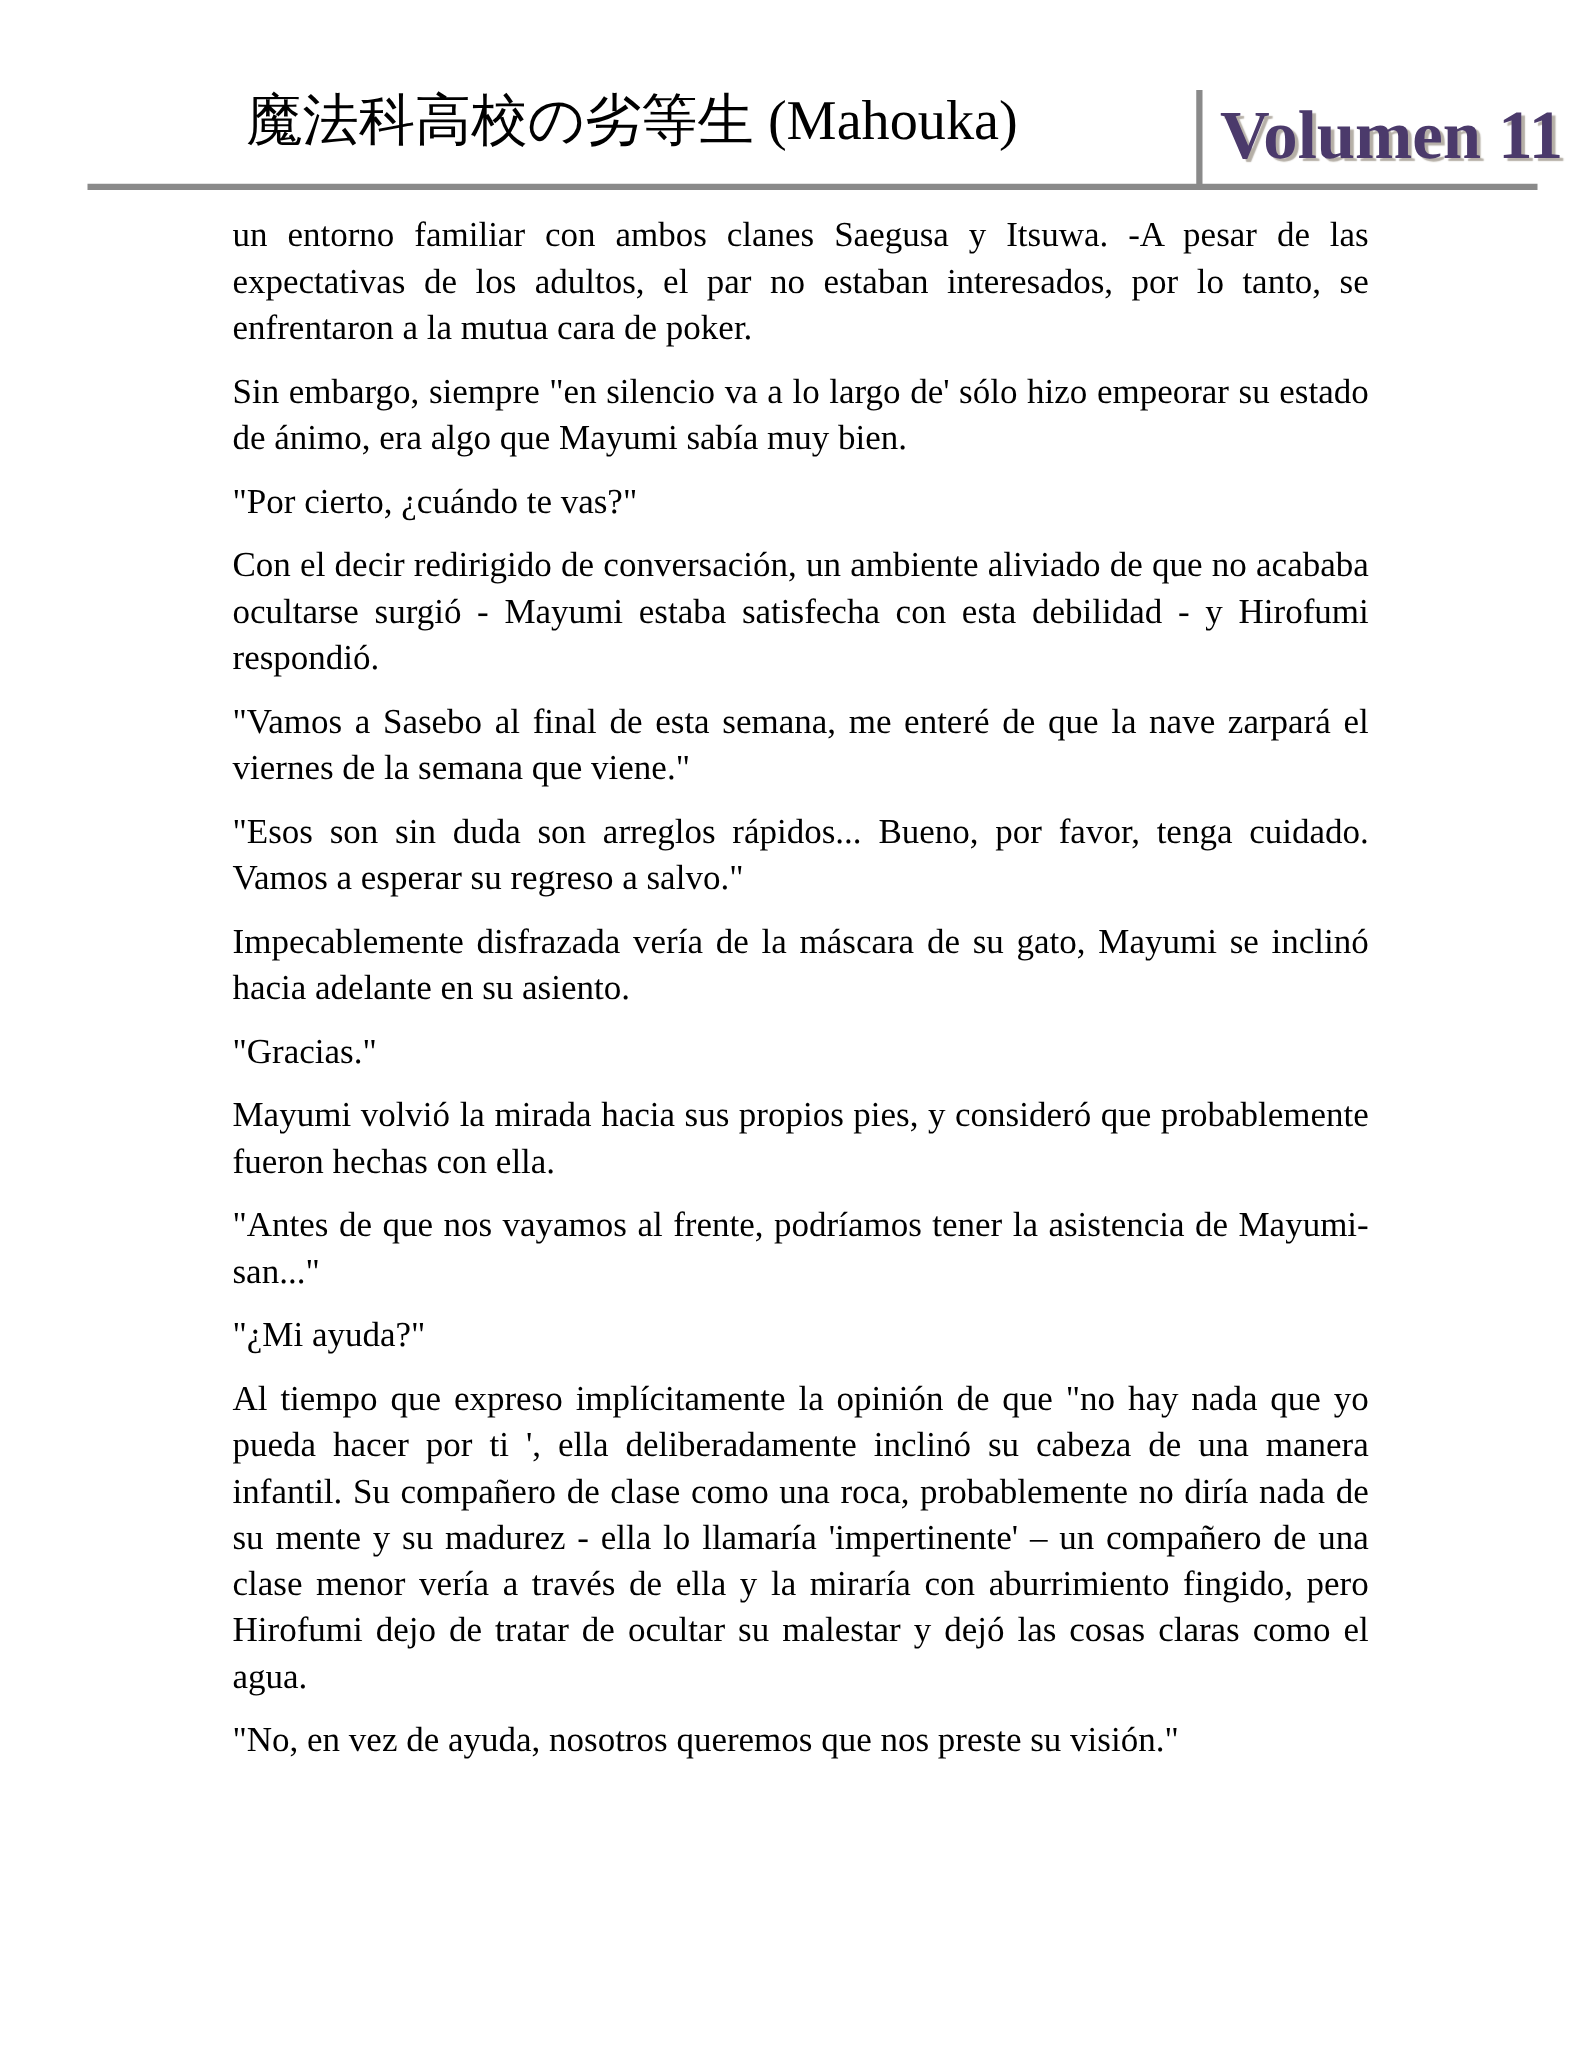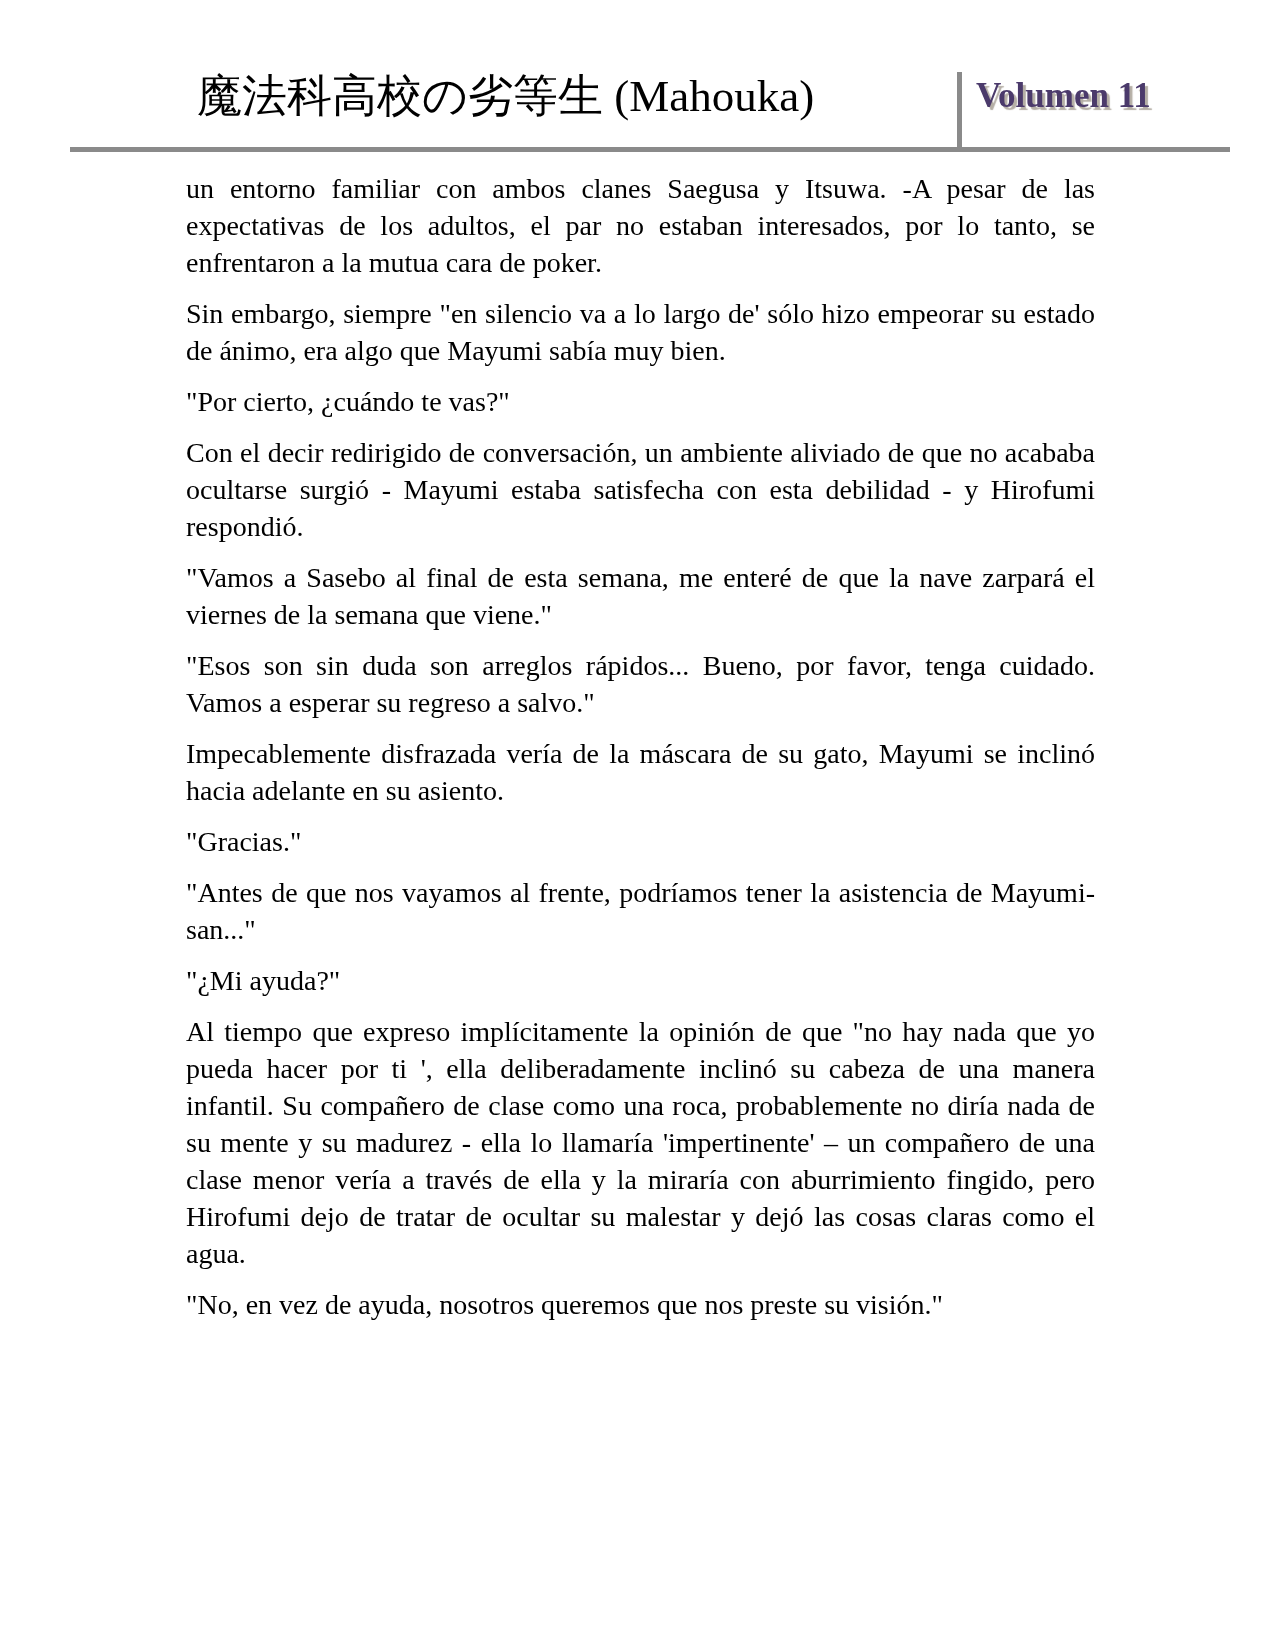--- a/index.html
+++ b/index.html
@@ -36,21 +36,21 @@
     left:957px;
     top:72px;
     width:5px;
     height:80px;
     background:var(--rule);
   }
   .volume{
     position:absolute;
     left:976px;
     top:76px;
-    font-size:35px;
+    font-size:55px;
     font-weight:bold;
     color:var(--accent);
     text-shadow:3px 3px 1px var(--accent_shadow);
     white-space:nowrap;
     font-family:"Liberation Serif", serif;
   }
   .hrule{
     position:absolute;
     left:70px;
     top:147px;
@@ -94,20 +94,21 @@
 
   <main class="content">
     <p>un entorno familiar con ambos clanes Saegusa y Itsuwa. -A pesar de las expectativas de los adultos, el par no estaban interesados, por lo tanto, se enfrentaron a la mutua cara de poker.</p>
     <p>Sin embargo, siempre "en silencio va a lo largo de' sólo hizo empeorar su estado de ánimo, era algo que Mayumi sabía muy bien.</p>
     <p>"Por cierto, ¿cuándo te vas?"</p>
     <p>Con el decir redirigido de conversación, un ambiente aliviado de que no acababa ocultarse surgió - Mayumi estaba satisfecha con esta debilidad - y Hirofumi respondió.</p>
     <p>"Vamos a Sasebo al final de esta semana, me enteré de que la nave zarpará el viernes de la semana que viene."</p>
     <p>"Esos son sin duda son arreglos rápidos... Bueno, por favor, tenga cuidado. Vamos a esperar su regreso a salvo."</p>
     <p>Impecablemente disfrazada vería de la máscara de su gato, Mayumi se inclinó hacia adelante en su asiento.</p>
     <p>"Gracias."</p>
+    <p>Mayumi volvió la mirada hacia sus propios pies, y consideró que probablemente fueron hechas con ella.</p>
     <p>"Antes de que nos vayamos al frente, podríamos tener la asistencia de Mayumi-san..."</p>
     <p>"¿Mi ayuda?"</p>
     <p>Al tiempo que expreso implícitamente la opinión de que "no hay nada que yo pueda hacer por ti ', ella deliberadamente inclinó su cabeza de una manera infantil. Su compañero de clase como una roca, probablemente no diría nada de su mente y su madurez - ella lo llamaría 'impertinente' – un compañero de una clase menor vería a través de ella y la miraría con aburrimiento fingido, pero Hirofumi dejo de tratar de ocultar su malestar y dejó las cosas claras como el agua.</p>
     <p>"No, en vez de ayuda, nosotros queremos que nos preste su visión."</p>
   </main>
 
   <div class="page-number">200</div>
 
 </div>
 

